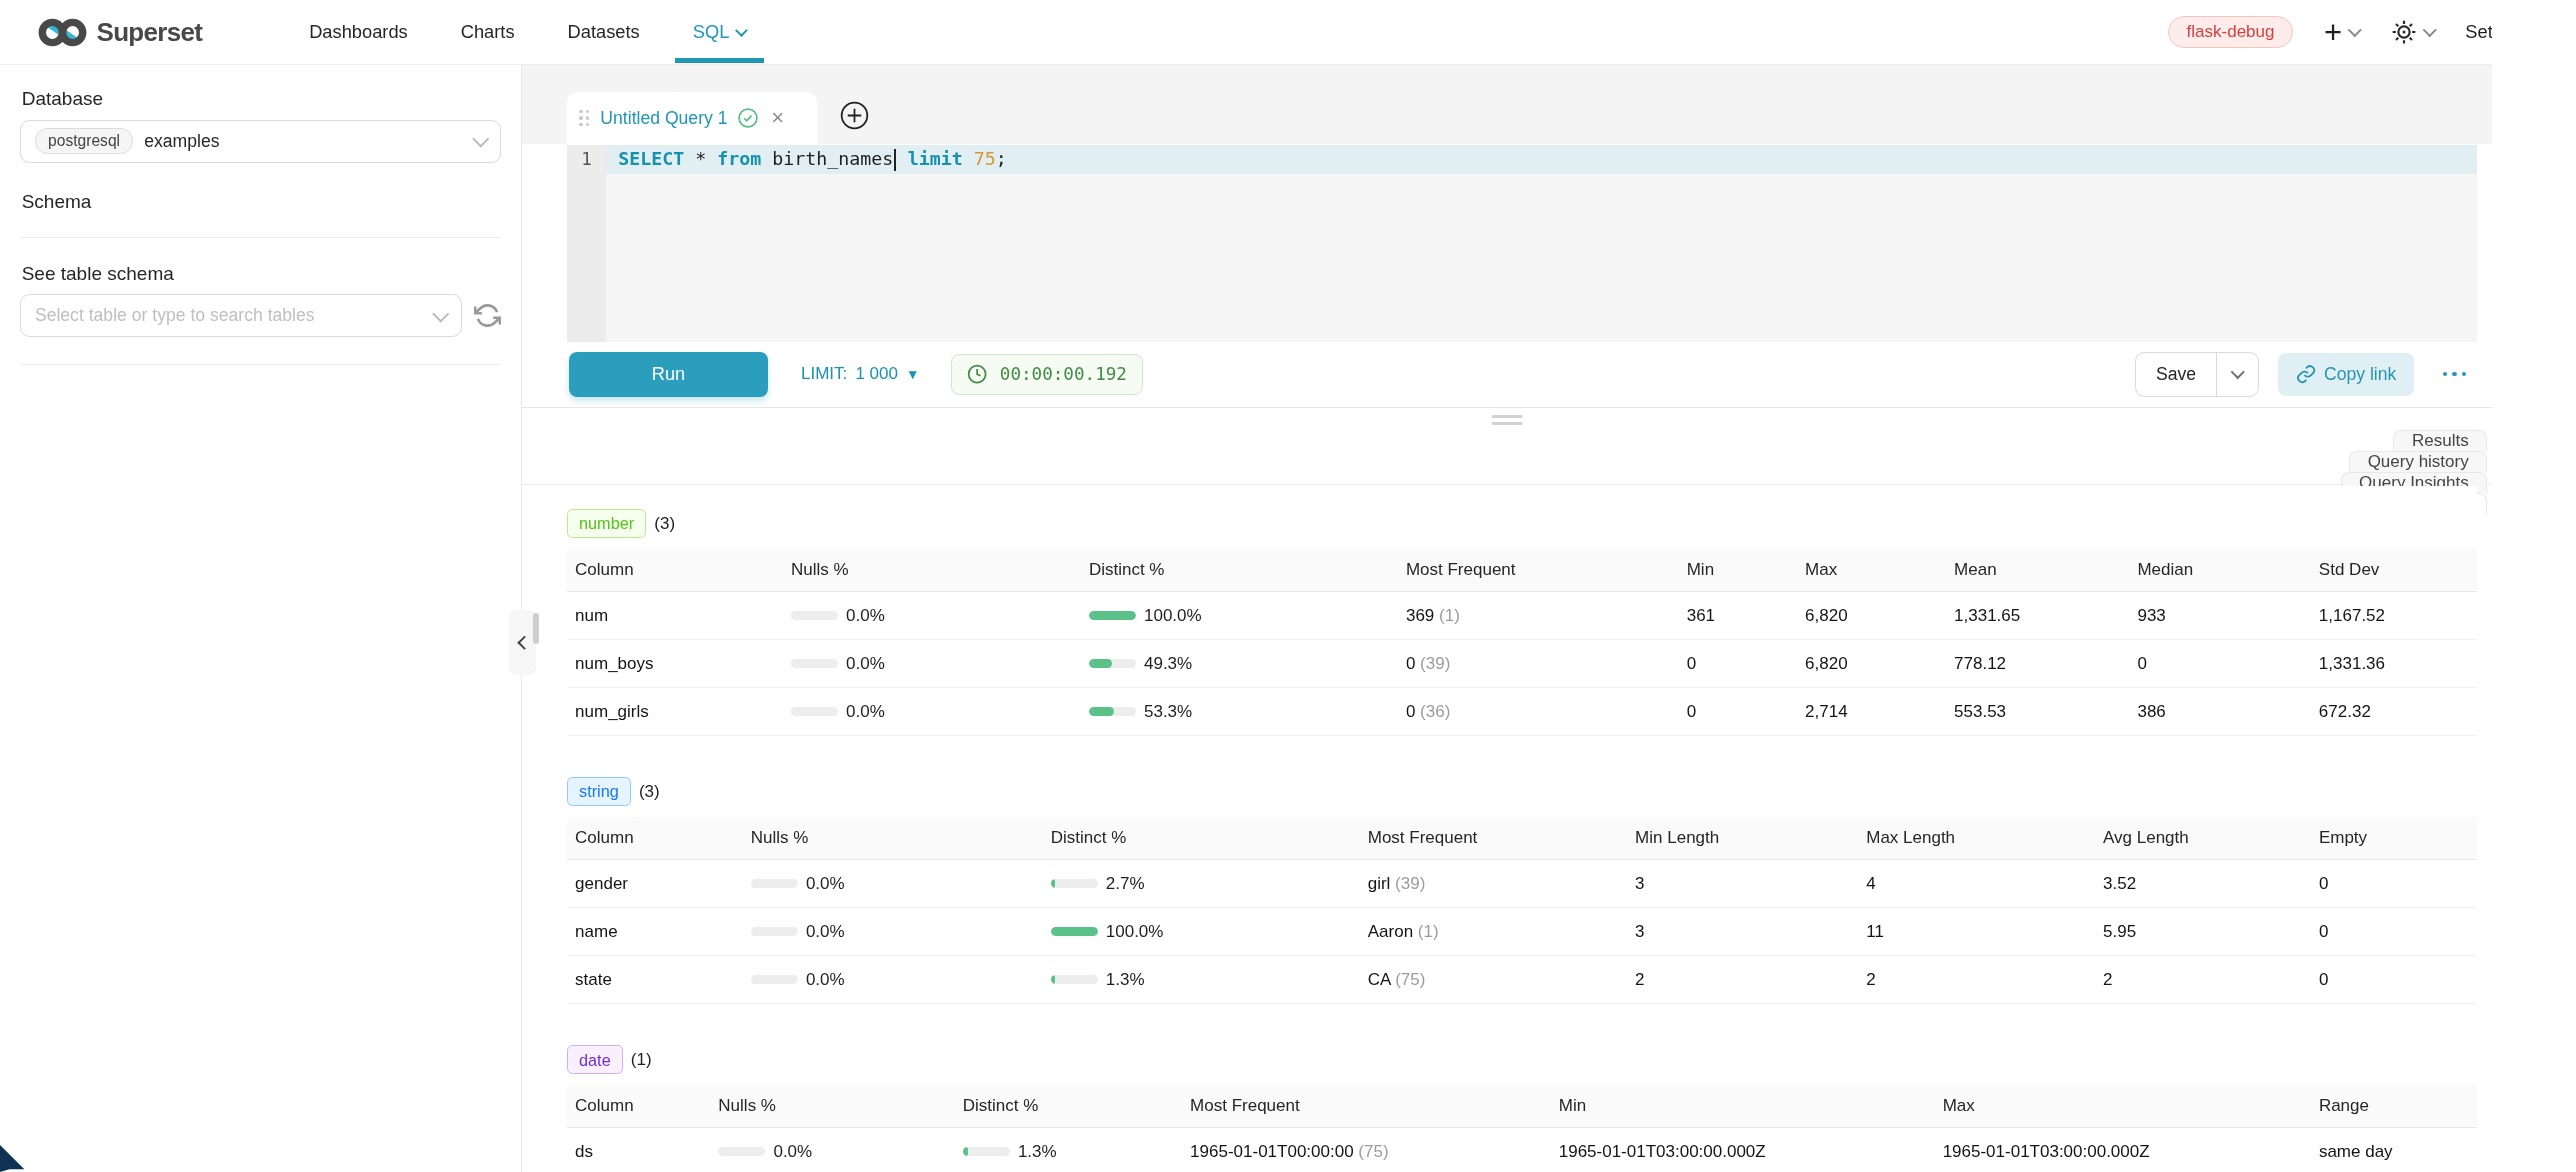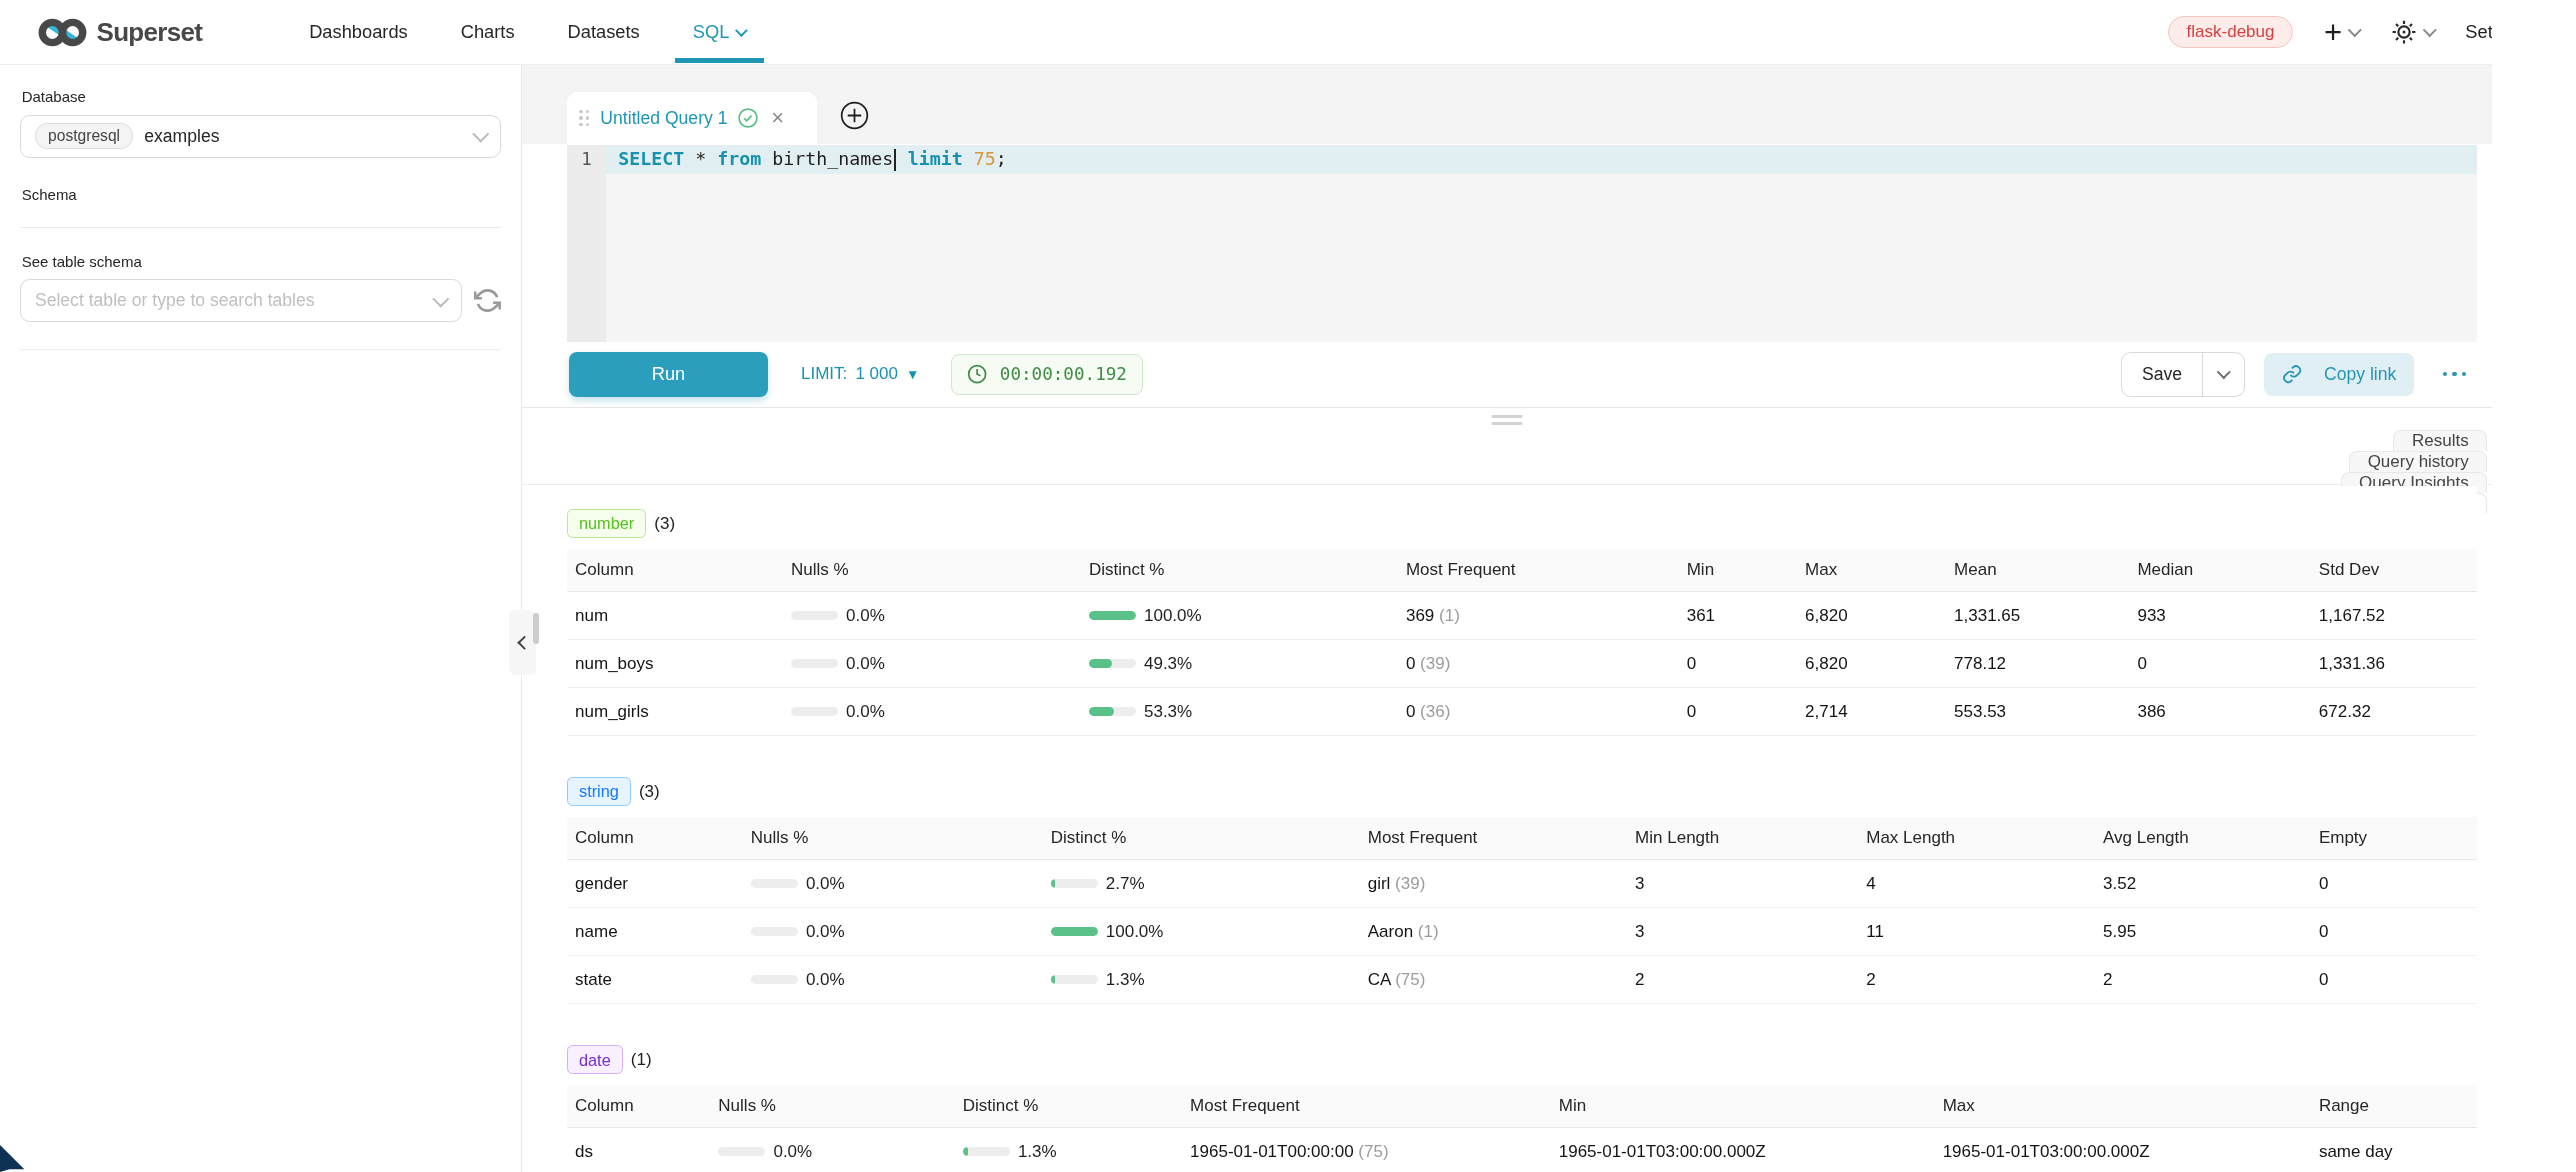--- a/index.html
+++ b/index.html
@@ -21,21 +21,21 @@
   .icon-btn{display:flex;align-items:center;gap:8.1px;font-size:18.3px;color:#1f1f1f;cursor:pointer;}
   .plus-glyph{font-size:31px;font-weight:300;line-height:27px;color:#1f1f1f;}
   .chev{display:inline-block;width:7.5px;height:7.5px;border-right:2px solid currentColor;border-bottom:2px solid currentColor;transform:rotate(45deg);margin-top:-4.1px;}
   .chev.gray{color:#8a8a8a;}
   .chev.big{width:9.5px;height:9.5px;color:#b9b9b9;}
   .chev.left{transform:rotate(135deg);margin:0 0 0 4.1px;color:#444;}
 
   
   .sidebar{position:absolute;left:0;top:65px;width:522px;bottom:0;background:#fff;border-right:1.4px solid #e9e9e9;
            box-sizing:border-box;padding:23px 20.3px 0 20.3px;}
-  .fld-label{font-size:15px;color:#262626;margin:0 0 9.5px 1.4px;}
+  .fld-label{font-size:19px;color:#262626;margin:0 0 9.5px 1.4px;}
   .sel-row{display:flex;align-items:center;}
   .select{flex:1;height:43px;border:1.4px solid #d9d9d9;border-radius:9.5px;background:#fff;display:flex;align-items:center;
           padding:0 13.6px;box-sizing:border-box;cursor:pointer;}
   .select .val{font-size:17.6px;color:#262626;}
   .select .placeholder{font-size:17.6px;color:#bfbfbf;white-space:nowrap;overflow:hidden;}
   .select .chev{margin-left:auto;}
   .engine-tag{font-size:15.6px;color:#444;background:#f5f5f5;border:1.4px solid #dcdcdc;border-radius:12.2px;padding:3.4px 12.2px;margin-right:11px;}
   .refresh{margin-left:12.2px;flex:0 0 auto;display:flex;cursor:pointer;}
   .sb-gap{height:28.5px;}
   .sb-hr{border:none;border-top:1.4px solid #ededed;margin:24.4px 0;}
@@ -71,21 +71,21 @@
   .run-btn{margin-left:47px;width:199px;height:45px;background:#2b9dbd;border:none;border-radius:8.1px;color:#fff;
            font-size:18.3px;font-family:inherit;box-shadow:0 3.4px 6.8px rgba(43,157,189,.25);cursor:pointer;}
   .limit{display:flex;align-items:center;gap:8.1px;margin-left:33px;color:#1893b0;font-size:17px;cursor:pointer;}
   .limit .dn{font-size:13.6px;}
   .timer{display:flex;align-items:center;gap:13px;margin-left:31px;height:39px;padding:0 15px;background:#f6fbf4;
          border:1.4px solid #cde9c8;border-radius:8.1px;font-family:"DejaVu Sans Mono",monospace;font-size:17.6px;color:#3f8d44;}
   .tb-right{margin-left:auto;display:flex;align-items:center;margin-right:19px;}
   .save-split{display:flex;height:43px;border:1.4px solid #d9d9d9;border-radius:9.5px;overflow:hidden;background:#fff;}
   .save-main{width:80px;display:flex;align-items:center;justify-content:center;font-size:17.6px;color:#262626;cursor:pointer;}
   .save-caret{width:41px;display:flex;align-items:center;justify-content:center;border-left:1.4px solid #d9d9d9;cursor:pointer;color:#6f6f6f;}
-  .copy-link{display:flex;align-items:center;gap:22px;height:43px;padding:0 17.6px;margin-left:19px;background:#e0eff4;
+  .copy-link{display:flex;align-items:center;gap:8px;height:43px;padding:0 17.6px;margin-left:19px;background:#e0eff4;
              border:none;border-radius:8.1px;color:#2696b4;font-size:17.6px;font-family:inherit;cursor:pointer;}
   .more-btn{display:flex;gap:4.7px;margin-left:22px;cursor:pointer;padding:6.8px;}
   .more-btn i{width:4.7px;height:4.7px;border-radius:50%;background:#2696b4;}
 
   .hdiv{position:absolute;left:0;top:342px;right:0;height:1.4px;background:#e6e6e6;}
   .rhandle{position:absolute;left:50%;top:350px;transform:translateX(-50%);cursor:row-resize;}
   .rhandle i{display:block;width:31px;height:2.7px;border-radius:1.4px;background:#d2d2d2;margin-bottom:4.7px;}
 
   .tabs-bar{position:absolute;left:0;top:365px;right:0;height:54px;display:flex;align-items:flex-end;
             padding-left:45px;border-bottom:1.4px solid #ececec;box-sizing:content-box;flex-direction:column;}

